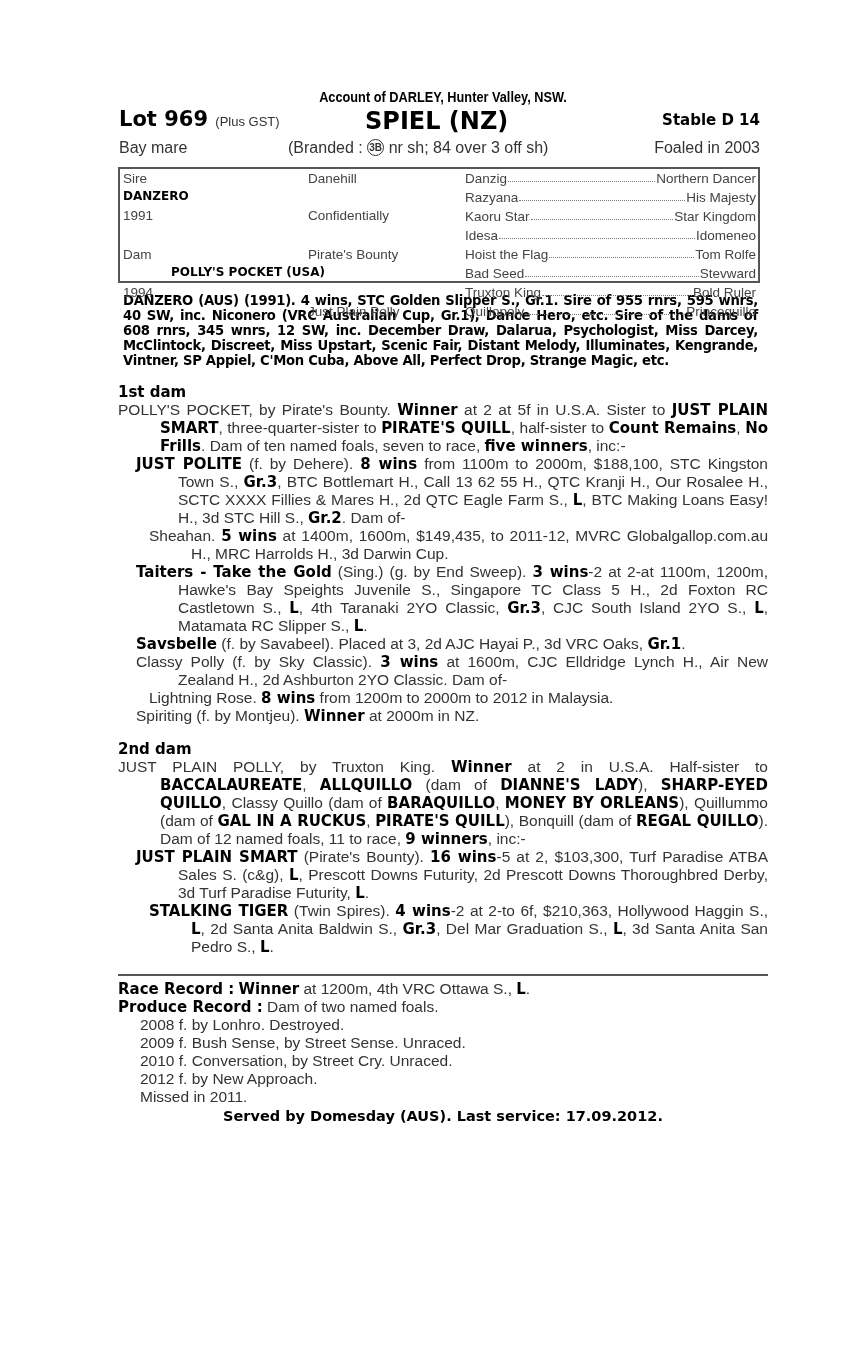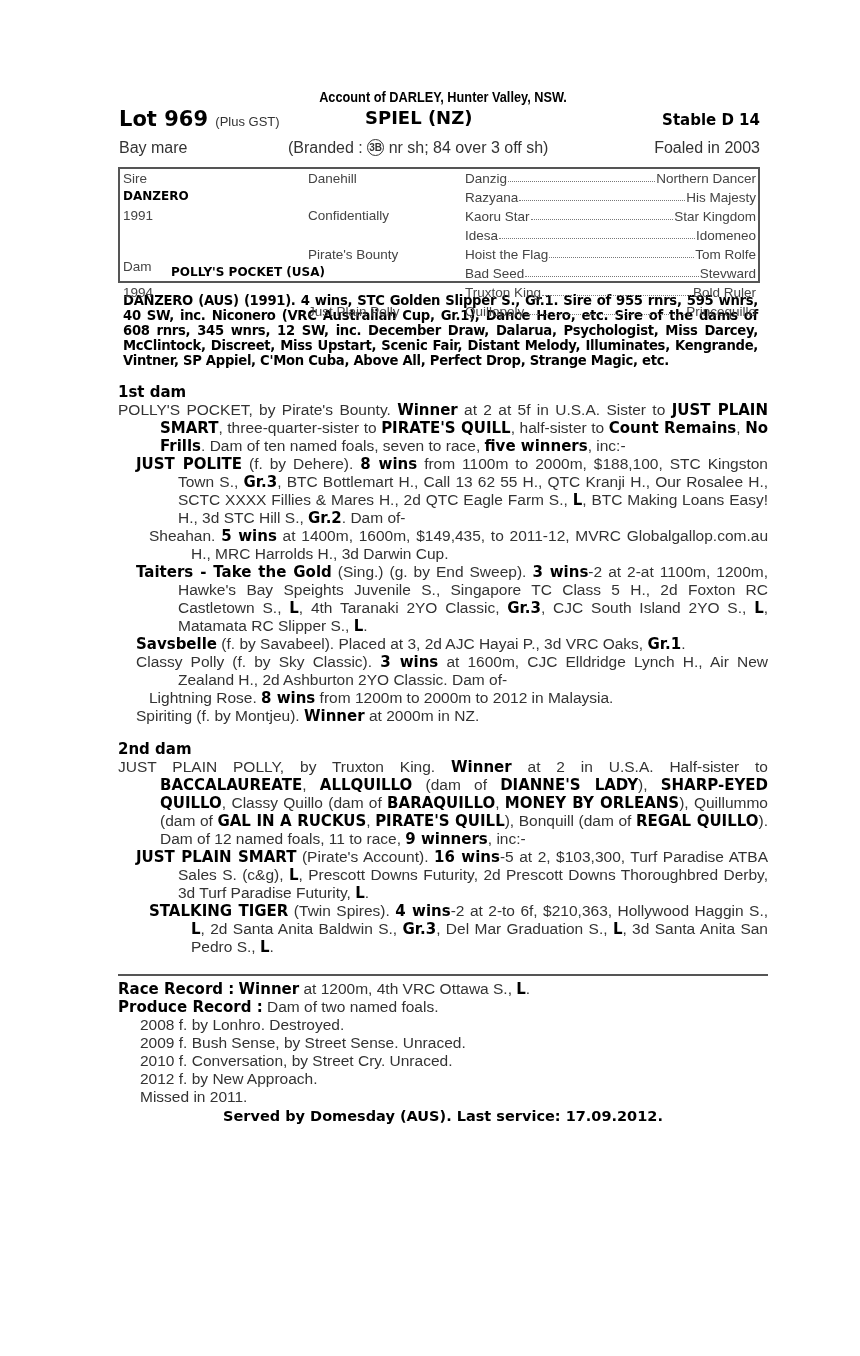--- a/index.html
+++ b/index.html
@@ -2,21 +2,21 @@
 <html><head>
 <meta charset="utf-8">
 <style>
   html, body { margin:0; padding:0; background:#ffffff; }
   body { width:860px; height:1356px; position:relative; color:#1a1a1a; font-family:"Liberation Sans", sans-serif; overflow:hidden; }
   .page { position:absolute; left:118px; top:88px; width:650px; }
   .account { text-align:center; font-weight:bold; font-size:15px; letter-spacing:0; transform:scaleX(0.85); transform-origin:center; margin:0 0 2px 0; color:#000; }
   .lot-row { position:relative; height:28px; }
   .lot { position:absolute; left:1px; top:0; font-family:"DejaVu Sans", sans-serif; font-weight:bold; font-size:21px; color:#000; }
   .lot small { font-family:"Liberation Sans", sans-serif; font-weight:normal; font-size:13px; color:#333; }
-  .horse { position:absolute; left:247px; top:0; font-family:"DejaVu Sans", sans-serif; font-weight:bold; font-size:18px; color:#000; }
+  .horse { position:absolute; left:247px; top:0; font-family:"DejaVu Sans", sans-serif; font-weight:bold; font-size:24px; color:#000; }
   .stable { position:absolute; right:8px; top:4px; font-family:"DejaVu Sans", sans-serif; font-weight:bold; font-size:15px; color:#000; }
   .desc-row { position:relative; height:30px; font-size:16px; color:#333; }
   .desc-row span { position:absolute; top:4px; }
   .brand-mark { display:inline-block; width:15px; height:15px; border:1.3px solid #333; border-radius:50%; font-size:10px; line-height:15px; text-align:center; vertical-align:2px; font-weight:bold; }
   .pedigree { position:relative; border:2px solid #555; width:642px; height:116px; margin-top:2px; box-sizing:border-box; font-size:13.5px; color:#444; }
   .ped-cell { position:absolute; white-space:nowrap; }
   .ped-bold { font-family:"DejaVu Sans", sans-serif; font-weight:bold; font-size:12px; color:#000; }
   .gp { position:absolute; left:345px; width:291px; display:flex; font-size:13.5px; color:#444; }
   .gp .l { white-space:nowrap; }
   .gp .dots { flex:1; border-bottom:1.5px dotted #777; margin:0 1px 4px 1px; }
@@ -57,21 +57,21 @@
       <span style="position:static" class="brand-mark">3B</span>
       <span style="position:static">nr sh; 84 over 3 off sh)</span>
     </span>
     <span style="right:8px;">Foaled in 2003</span>
   </div>
 
   <div class="pedigree">
     <div class="ped-cell" style="left:3px; top:2px;">Sire</div>
     <div class="ped-cell ped-bold" style="left:3px; top:20px;">DANZERO</div>
     <div class="ped-cell" style="left:3px; top:39px;">1991</div>
-    <div class="ped-cell" style="left:3px; top:90px;">Dam</div>
+    <div class="ped-cell" style="left:3px; top:78px;">Dam</div>
     <div class="ped-cell ped-bold" style="left:3px; top:96px;margin-left:48px;">POLLY'S POCKET (USA)</div>
     <div class="ped-cell" style="left:3px; top:116px;">1994</div>
 
     <div class="ped-cell" style="left:188px; top:2px;">Danehill</div>
     <div class="ped-cell" style="left:188px; top:39px;">Confidentially</div>
     <div class="ped-cell" style="left:188px; top:78px;">Pirate's Bounty</div>
     <div class="ped-cell" style="left:188px; top:116px;margin-top:19px;">Just Plain Polly</div>
 
     <div class="gp" style="top:2px;">
         <span class="l">Danzig</span>
@@ -125,21 +125,21 @@
       <div class="p hang2"><b>Taiters - Take the Gold</b><span> (Sing.) (g. by End Sweep). </span><b>3 wins</b><span>-2 at 2-at 1100m, 1200m, Hawke's Bay Speights Juvenile S., Singapore TC Class 5 H., 2d Foxton RC Castletown S., </span><b>L</b><span>, 4th Taranaki 2YO Classic, </span><b>Gr.3</b><span>, CJC South Island 2YO S., </span><b>L</b><span>, Matamata RC Slipper S., </span><b>L</b><span>.</span></div>
       <div class="p hang2"><b>Savsbelle</b><span> (f. by Savabeel). Placed at 3, 2d AJC Hayai P., 3d VRC Oaks, </span><b>Gr.1</b><span>.</span></div>
       <div class="p hang2"><span>Classy Polly (f. by Sky Classic). </span><b>3 wins</b><span> at 1600m, CJC Elldridge Lynch H., Air New Zealand H., 2d Ashburton 2YO Classic. Dam of-</span></div>
       <div class="p hang3"><span>Lightning Rose. </span><b>8 wins</b><span> from 1200m to 2000m to 2012 in Malaysia.</span></div>
       <div class="p hang2"><span>Spiriting (f. by Montjeu). </span><b>Winner</b><span> at 2000m in NZ.</span></div>
     </div>
 
   <div class="section-h">2nd dam</div>
   <div id="second-dam-body">
       <div class="p hang1"><span>JUST PLAIN POLLY, by Truxton King. </span><b>Winner</b><span> at 2 in U.S.A. Half-sister to </span><b>BACCALAUREATE</b><span>, </span><b>ALLQUILLO</b><span> (dam of </span><b>DIANNE'S LADY</b><span>), </span><b>SHARP-EYED QUILLO</b><span>, Classy Quillo (dam of </span><b>BARAQUILLO</b><span>, </span><b>MONEY BY ORLEANS</b><span>), Quillummo (dam of </span><b>GAL IN A RUCKUS</b><span>, </span><b>PIRATE'S QUILL</b><span>), Bonquill (dam of </span><b>REGAL QUILLO</b><span>). Dam of 12 named foals, 11 to race, </span><b>9 winners</b><span>, inc:-</span></div>
-      <div class="p hang2"><b>JUST PLAIN SMART</b><span> (Pirate's Account). </span><b>16 wins</b><span>-5 at 2, $103,300, Turf Paradise ATBA Sales S. (c&amp;g), </span><b>L</b><span>, Prescott Downs Futurity, 2d Prescott Downs Thoroughbred Derby, 3d Turf Paradise Futurity, </span><b>L</b><span>.</span></div>
+      <div class="p hang2"><b>JUST PLAIN SMART</b><span> (Pirate's Bounty). </span><b>16 wins</b><span>-5 at 2, $103,300, Turf Paradise ATBA Sales S. (c&amp;g), </span><b>L</b><span>, Prescott Downs Futurity, 2d Prescott Downs Thoroughbred Derby, 3d Turf Paradise Futurity, </span><b>L</b><span>.</span></div>
       <div class="p hang3"><b>STALKING TIGER</b><span> (Twin Spires). </span><b>4 wins</b><span>-2 at 2-to 6f, $210,363, Hollywood Haggin S., </span><b>L</b><span>, 2d Santa Anita Baldwin S., </span><b>Gr.3</b><span>, Del Mar Graduation S., </span><b>L</b><span>, 3d Santa Anita San Pedro S., </span><b>L</b><span>.</span></div>
     </div>
 
   <div class="sep"></div>
 
   <div class="rec">
     <b>Race Record :</b>
     <b>Winner</b><span> at 1200m, 4th VRC Ottawa S., </span><b>L</b><span>.</span>
   </div>
   <div class="rec" style="margin-top:0">

